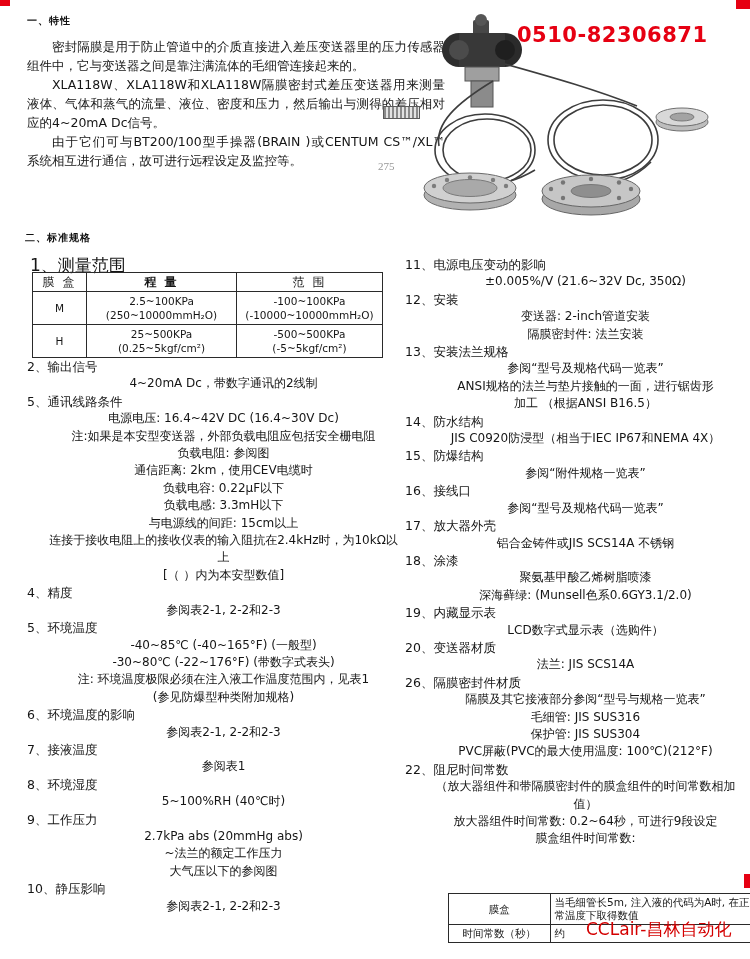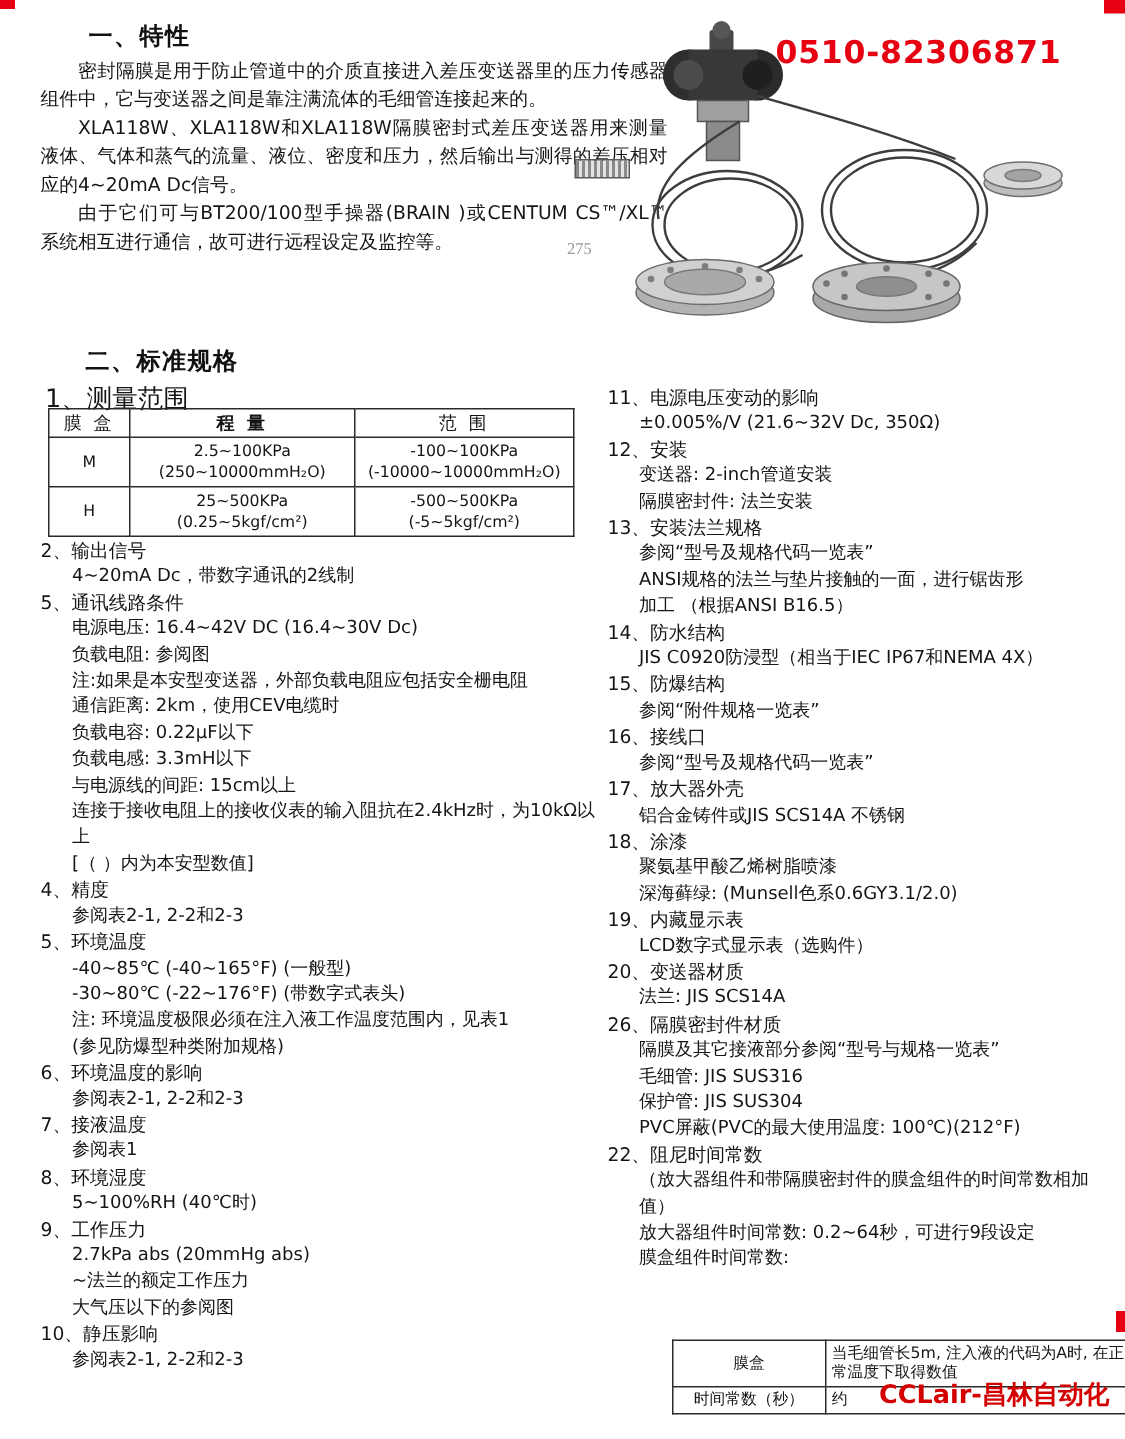--- a/index.html
+++ b/index.html
@@ -10,21 +10,21 @@
     color:#151515;
   }
   .page { position:relative; width:750px; height:959px; background:#ffffff; overflow:hidden; }
 
   
   .mark { position:absolute; background:var(--red,#e60000); }
   .mark-tl { left:0; top:0; width:10px; height:6px; }
   .mark-tr { right:0; top:0; width:14px; height:9px; }
   .mark-re { right:0; top:874px; width:6px; height:14px; }
 
-  .h1 { font-size:16px; font-weight:bold; letter-spacing:1px; color:#111;margin-left:32px; }
+  .h1 { font-size:10px; font-weight:bold; letter-spacing:1px; color:#111; }
   .features-heading { position:absolute; left:27px; top:14px; }
   .features-text { position:absolute; left:27px; top:37px; width:418px; font-size:12.5px; line-height:19px; text-align:justify; }
   .features-text p { text-indent:2em; }
 
   .phone { position:absolute; left:517px; top:23px; font-size:21px; font-weight:bold; color:var(--red,#e60000); letter-spacing:0.5px; }
 
   .photo { position:absolute; left:393px; top:12px; width:332px; height:206px; }
   .photo-note { position:absolute; left:378px; top:160px; font-size:11px; color:#979797;font-family:Liberation Serif, serif; }
   .brain-graphic {
     position:absolute; left:383px; top:106px; width:37px; height:13px;
@@ -41,28 +41,28 @@
   .range-table th { font-size:12px; font-weight:normal; height:19px; letter-spacing:2px; }
   .range-table td { font-size:10.5px; height:33px; line-height:14px; }
   .range-table .c1 { width:54px; }
   .range-table .c2 { width:150px;font-weight:bold; }
   .range-table .c3 { width:146px; }
 
   .col { position:absolute; }
   .col-left { left:27px; top:358px; width:372px; }
   .col-right { left:405px; top:256px; width:340px; }
   .spec-title { font-size:12.5px; line-height:17.4px; }
-  .spec-line { font-size:12px; line-height:17.4px; padding-left:21px; }
+  .spec-line { font-size:12px; line-height:17.4px; padding-left:21px;text-align:center; }
 
   .damping-table { position:absolute; left:448px; top:893px; width:308px;padding-left:12px; }
   .damping-table td { border:1px solid #2a2a2a; font-size:10.5px; line-height:13px; padding:2px 4px; vertical-align:middle; }
   .damping-table .d1 { width:88px; text-align:center; }
   .damping-table .d2 { width:178px; }
 
-  .watermark { position:absolute; left:586px; top:918px; font-size:17px; font-weight:bold; color:var(--wm-red,#cc0000); z-index:5; white-space:nowrap; }
+  .watermark { position:absolute; left:586px; top:918px; font-size:17px; font-weight:normal; color:var(--wm-red,#cc0000); z-index:5; white-space:nowrap; }
 </style>
 </head>
 <body>
 
 <div class="page">
 
   <div class="mark mark-tl"></div>
   <div class="mark mark-tr"></div>
   <div class="mark mark-re"></div>
 
@@ -171,22 +171,22 @@
   </table>
 
   <div class="col col-left" id="col-left">
       <div class="spec-item">
         <div class="spec-title">2、输出信号</div>
         <div class="spec-line">4~20mA Dc，带数字通讯的2线制</div>
       </div>
       <div class="spec-item">
         <div class="spec-title">5、通讯线路条件</div>
         <div class="spec-line">电源电压: 16.4~42V DC (16.4~30V Dc)</div>
+        <div class="spec-line">注:如果是本安型变送器，外部负载电阻应包括安全栅电阻</div>
         <div class="spec-line">负载电阻: 参阅图</div>
-        <div class="spec-line">注:如果是本安型变送器，外部负载电阻应包括安全栅电阻</div>
         <div class="spec-line">通信距离: 2km，使用CEV电缆时</div>
         <div class="spec-line">负载电容: 0.22μF以下</div>
         <div class="spec-line">负载电感: 3.3mH以下</div>
         <div class="spec-line">与电源线的间距: 15cm以上</div>
         <div class="spec-line">连接于接收电阻上的接收仪表的输入阻抗在2.4kHz时，为10kΩ以上</div>
         <div class="spec-line">[（ ）内为本安型数值]</div>
       </div>
       <div class="spec-item">
         <div class="spec-title">4、精度</div>
         <div class="spec-line">参阅表2-1, 2-2和2-3</div>

